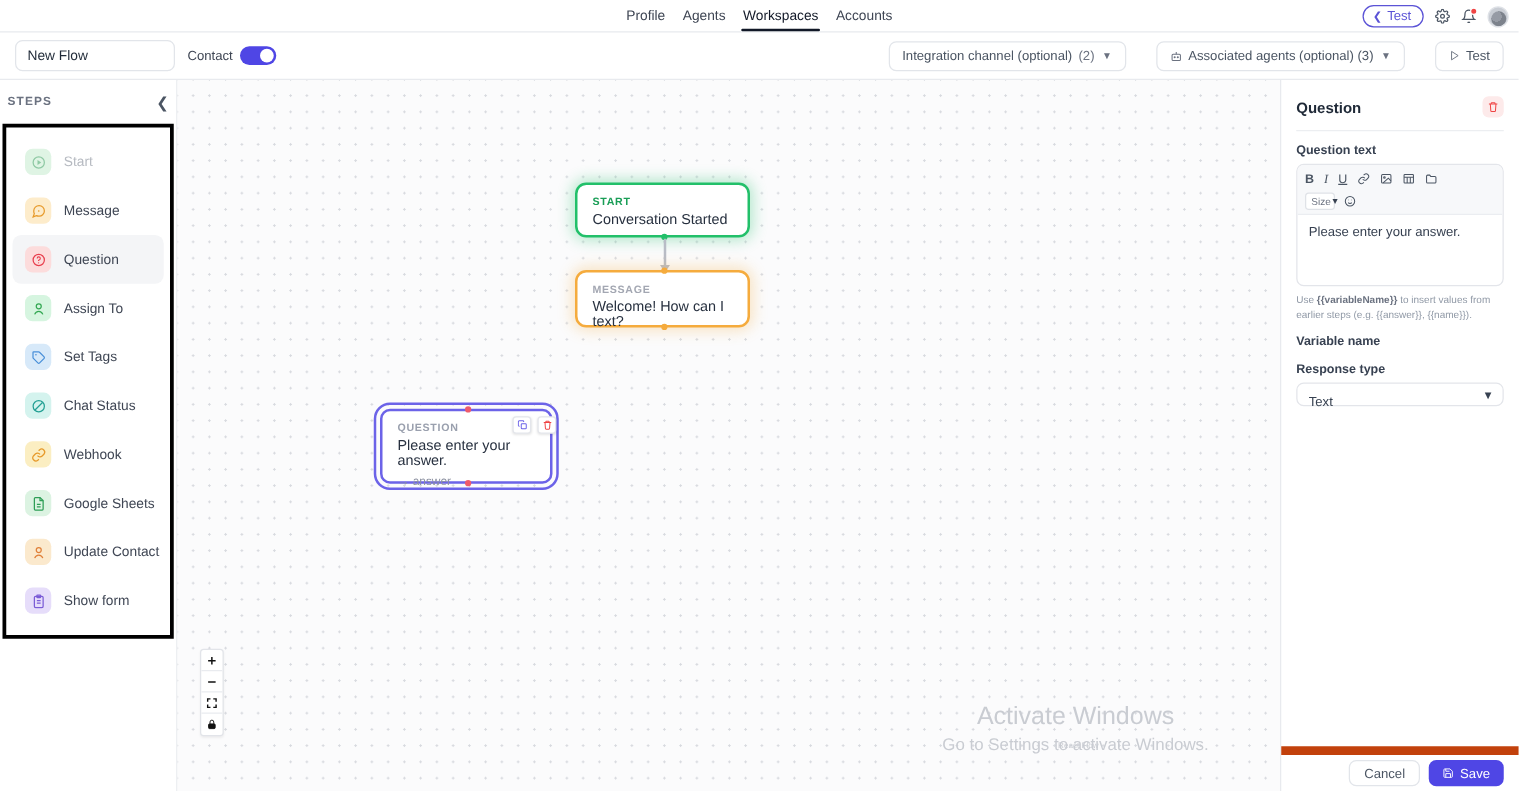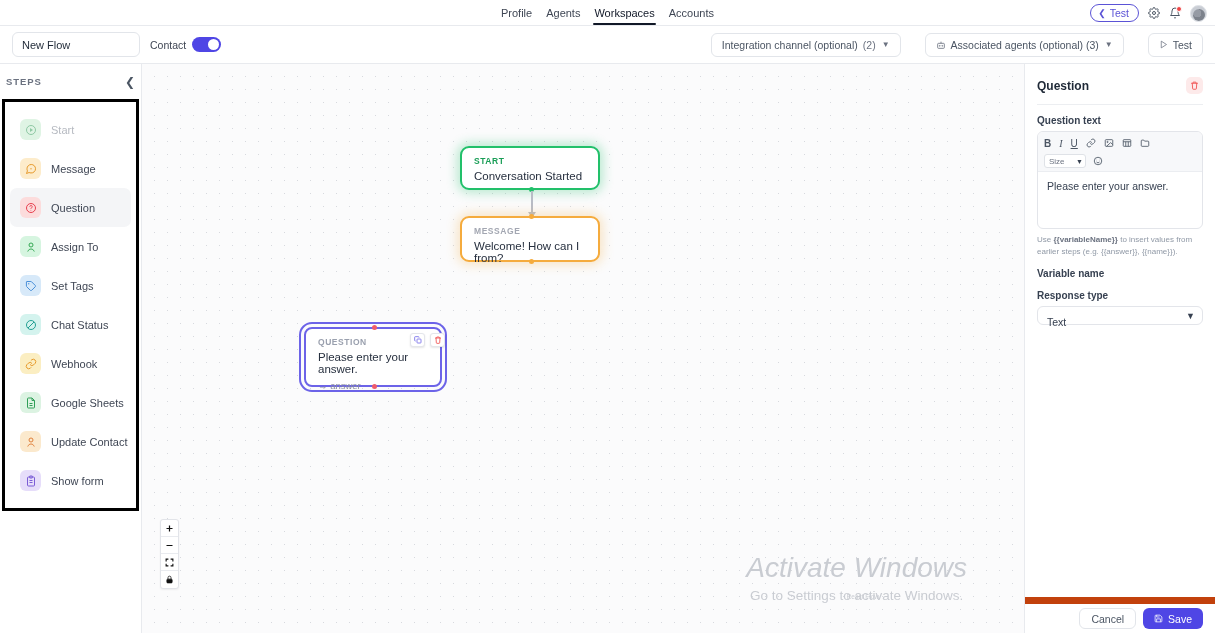--- a/index.html
+++ b/index.html
@@ -204,21 +204,21 @@
     border-bottom: 1px solid #e9ebef; cursor: pointer; color: #111;
     font-size: 12px; line-height: 1;
   }
   .zoom-btn:last-child { border-bottom: none; }
 
   .watermark {
     position: absolute; right: 57px; bottom: 28px;
     text-align: center; color: #c9ccd2; pointer-events: none;
     user-select: none; line-height: 1.35;
   }
-  .wm1 { font-size: 28px; font-style: italic; }
+  .wm1 { font-size: 20px; }
   .wm2 { font-size: 13.5px; }
   .reactflow-mark {
     position: absolute; right: 145px; bottom: 33px;
     font-size: 6.5px; color: #c9ccd2; pointer-events: none;
   }
 
   
   .panel {
     width: 191px; flex: 0 0 191px;
     border-left: 1px solid #e8eaee; background: #fff;
@@ -244,21 +244,21 @@
     background: #f7f8fa; border-bottom: 1px solid #ebedf1;
     padding: 4px 6px 3px 6px;
   }
   .tb-row { display: flex; align-items: center; gap: 8px; height: 14px; }
   .tb-row.second { margin-top: 4px; gap: 7px; }
   .tb-icon { cursor: pointer; display: flex; align-items: center; justify-content: center; color: #4b5563; }
   .tb-b { font-size: 10px; font-weight: 700; }
   .tb-i { font-size: 10px; font-style: italic; font-family: "Liberation Serif", serif; }
   .tb-u { font-size: 10px; text-decoration: underline; }
   .size-sel {
-    width: 42px; height: 14px; border: 1px solid #dfe2e7; border-radius: 3px;
+    width: 24px; height: 14px; border: 1px solid #dfe2e7; border-radius: 3px;
     background: #fff; font-size: 8px; color: #6b7280; padding: 0 2px 0 4px;
     display: flex; align-items: center; justify-content: space-between; cursor: pointer;
   }
   .size-sel .c { font-size: 7px; color: #374151; }
   .editor-area {
     min-height: 56px; padding: 8px 9px; font-size: 10.5px; color: #374151;
   }
   .hint { font-size: 8px; color: #9099a6; line-height: 1.45; margin-top: 5px; }
   .hint b { color: #6b7280; }
   .text-input {
@@ -484,21 +484,21 @@
         <div class="node-kind">START</div>
         <div class="node-text">Conversation Started</div>
         <span class="handle h-green" style="left:67px;bottom:-4px;"></span>
       </div>
 
       <div class="edge"></div>
 
       <div class="node node-message">
         <span class="handle h-orange" style="left:67px;top:-4px;"></span>
         <div class="node-kind">MESSAGE</div>
-        <div class="node-text">Welcome! How can I from?</div>
+        <div class="node-text">Welcome! How can I text?</div>
         <span class="handle h-orange" style="left:67px;bottom:-4px;"></span>
       </div>
 
       <div class="node-actions">
         <div class="act-btn">
           <svg width="8" height="8" viewBox="0 0 24 24" fill="none" stroke="#6c63e8" stroke-width="2.4">
             <rect x="9" y="9" width="12" height="12" rx="2"></rect>
               <path d="M5 15H4a2 2 0 0 1-2-2V4a2 2 0 0 1 2-2h9a2 2 0 0 1 2 2v1"></path>
           </svg>
         </div>

